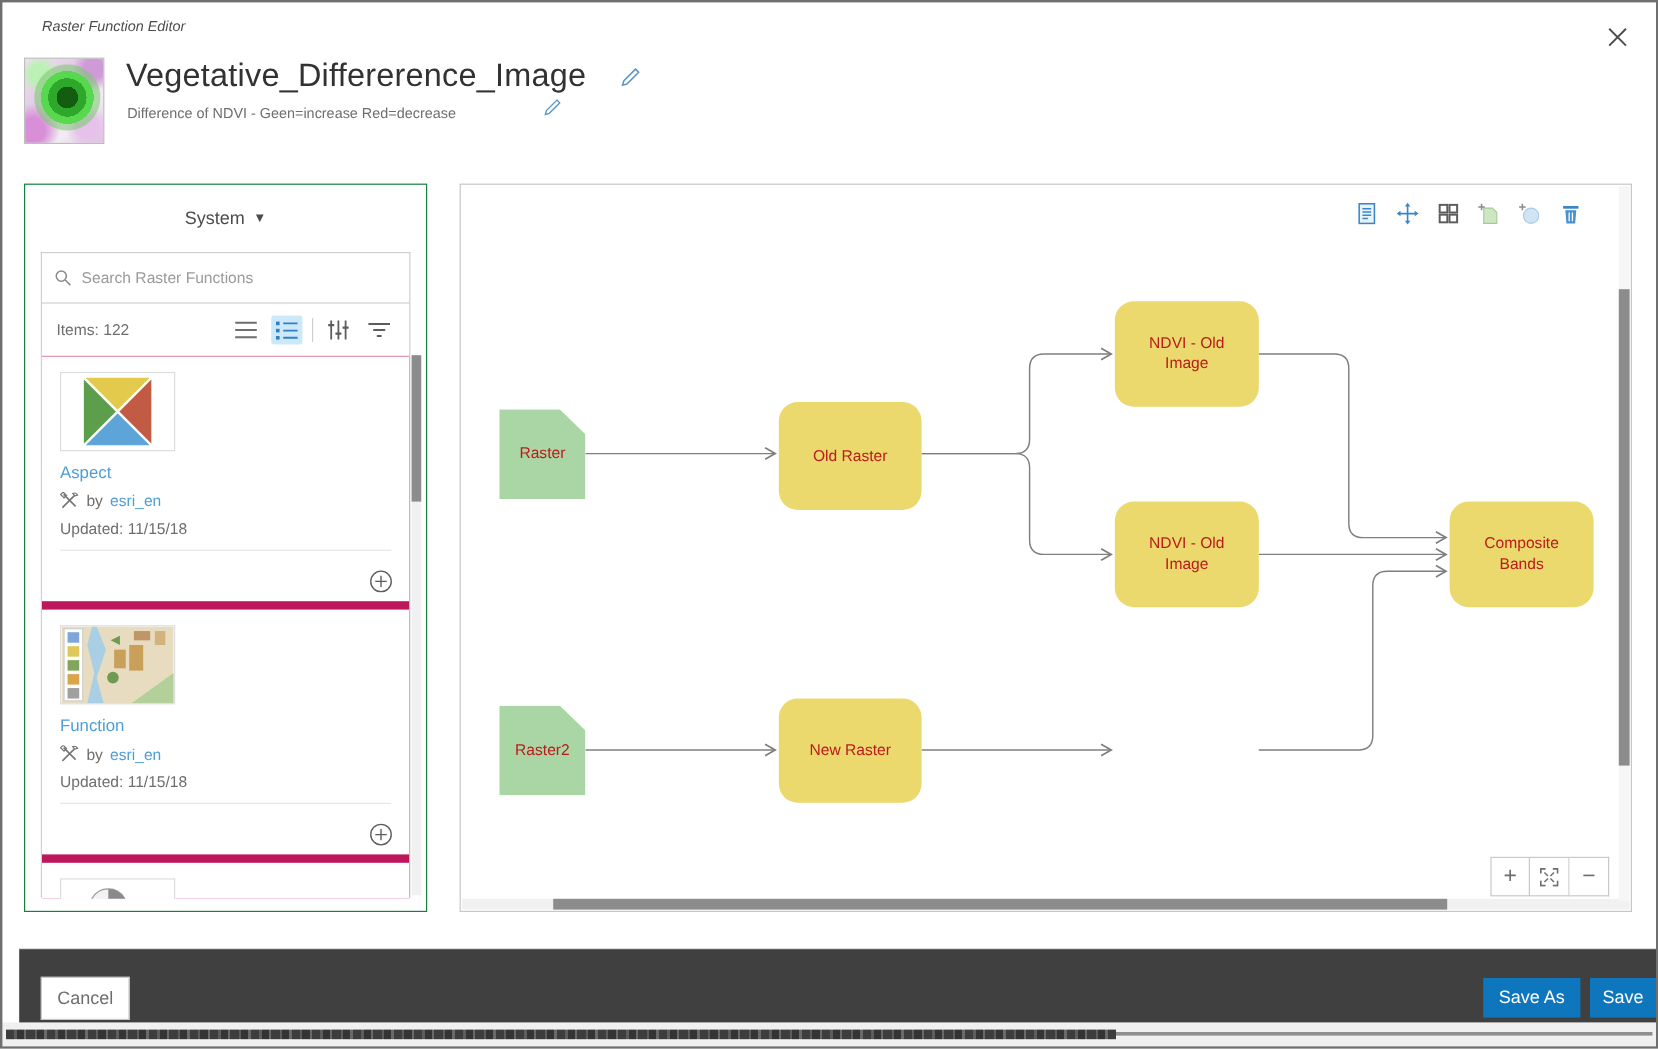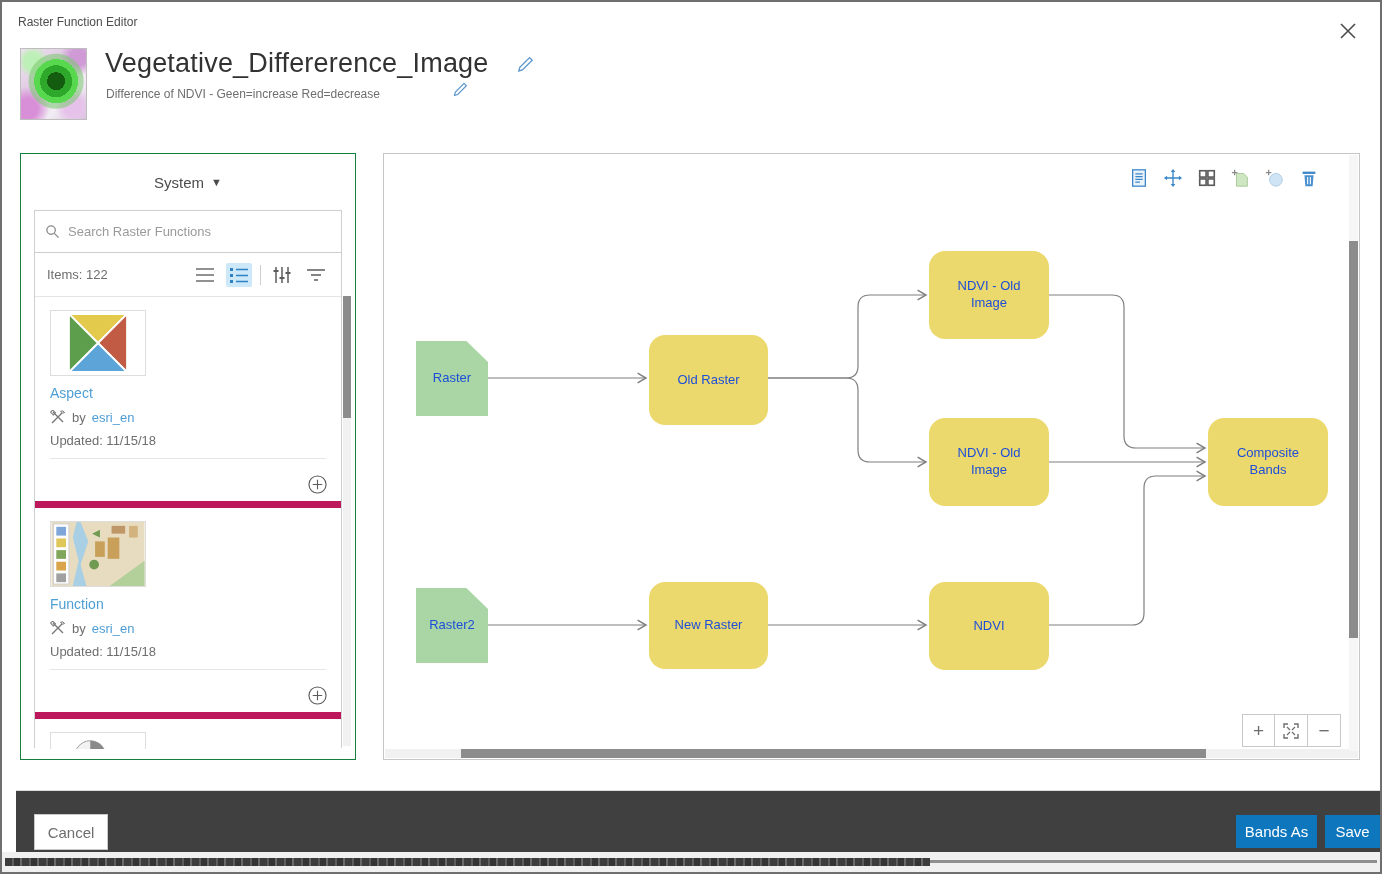--- a/index.html
+++ b/index.html
@@ -1,20 +1,20 @@
 <!DOCTYPE html>
 <html><head>
 <meta charset="utf-8">
 <style>
   * { margin:0; padding:0; box-sizing:border-box; }
   html,body { width:1382px; height:874px; font-family:"Liberation Sans", sans-serif; background:#fff; position:relative; overflow:hidden; }
   .frame { position:absolute; inset:0; border:2px solid #6f6f6f; pointer-events:none; z-index:50; }
 
   
-  .app-label { position:absolute; left:18px; top:15px; font-size:12px; color:#4c4c4c; }
+  .app-label { position:absolute; left:35px; top:15px; font-size:12px; color:#4c4c4c;font-style:italic; }
   .close-btn { position:absolute; left:1334px; top:17px; width:28px; height:28px; cursor:pointer; }
   .close-btn svg { width:28px; height:28px; }
   .thumb-main { position:absolute; left:20px; top:48px; width:67px; height:72px;
     background:
       radial-gradient(circle at 54% 46%, #145c10 0 9px, #2ea82a 9px 16px, #57d84e 16px 22px, rgba(120,200,110,.55) 22px 27px, transparent 28px),
       radial-gradient(circle at 10% 85%, #d88fd8 0 10px, transparent 22px),
       radial-gradient(circle at 88% 12%, #cf9ad6 0 8px, transparent 18px),
       radial-gradient(circle at 18% 18%, #bdf0b6 0 8px, transparent 16px),
       radial-gradient(circle at 80% 82%, #e6c2ea 0 9px, transparent 18px),
       linear-gradient(135deg, #efe3f0 0%, #dfc9e2 40%, #f2ecf4 70%, #d9c4dd 100%);
@@ -57,21 +57,21 @@
   .side-scroll-track { position:absolute; right:4px; top:142px; width:8px; height:450px; background:#f1f1f1; }
   .side-scroll-thumb { position:absolute; right:4px; top:142px; width:8px; height:122px; background:#8c8c8c; cursor:grab; }
 
   
   .canvas { position:absolute; left:383px; top:153px; width:977px; height:607px; border:1px solid #c6c6c6; background:#fff; }
   .ctoolbar { position:absolute; right:40px; top:13px; display:flex; gap:13px; }
   .ctoolbar .tbtn { width:21px; height:21px; display:flex; align-items:center; justify-content:center; cursor:pointer; }
   .ctoolbar svg { width:20px; height:20px; }
 
   .edges { position:absolute; left:0; top:0; width:977px; height:607px; }
-  .node { position:absolute; display:flex; align-items:center; justify-content:center; text-align:center; font-size:13px; color:#1d4ed8; line-height:1.3; }
+  .node { position:absolute; display:flex; align-items:center; justify-content:center; text-align:center; font-size:13px; color:#b91c1c; line-height:1.3; }
   .node-fn { background:#ecd96e; border-radius:16px; width:120px; height:88px; padding:0 14px; cursor:pointer; }
   .node-raster { background:#a9d6a4; width:72px; height:75px; cursor:pointer;
     clip-path:polygon(0 0, 70% 0, 100% 28%, 100% 100%, 0 100%); }
 
   .zoom-ctrls { position:absolute; right:18px; bottom:12px; display:flex; }
   .zbtn { width:33px; height:33px; background:#fff; border:1px solid #c9c9c9; display:flex; align-items:center; justify-content:center; font-size:19px; color:#6e6e6e; cursor:pointer; }
   .zbtn + .zbtn { border-left:none; }
   .zbtn svg { width:16px; height:16px; }
 
   .h-scroll-track { position:absolute; left:1px; bottom:1px; width:973px; height:9px; background:#f1f1f1; }
@@ -307,41 +307,40 @@
     </g>
   </svg>
 
   <div class="node node-raster" style="left:32px; top:187px;">Raster</div>
   <div class="node node-fn" style="left:265px; top:181px; width:119px; height:90px;">Old Raster</div>
   <div class="node node-fn" style="left:545px; top:97px;">NDVI - Old Image</div>
   <div class="node node-fn" style="left:545px; top:264px;">NDVI - Old Image</div>
   <div class="node node-fn" style="left:824px; top:264px;">Composite Bands</div>
   <div class="node node-raster" style="left:32px; top:434px;">Raster2</div>
   <div class="node node-fn" style="left:265px; top:428px; width:119px; height:87px;">New Raster</div>
-  <div class="node node-fn" style="left:545px; top:428px;">NDVI</div>
 
   <div class="zoom-ctrls">
     <div class="zbtn">+</div>
     <div class="zbtn">
       <svg viewBox="0 0 16 16">
         <path d="M1 5 V1 H5 M11 1 H15 V5 M15 11 V15 H11 M5 15 H1 V11" fill="none" stroke="#6e6e6e" stroke-width="1.4"></path>
         <path d="M4 4 L7 7 M12 4 L9 7 M12 12 L9 9 M4 12 L7 9" stroke="#6e6e6e" stroke-width="1.2"></path>
       </svg>
     </div>
     <div class="zbtn">−</div>
   </div>
 
   <div class="h-scroll-track"></div>
   <div class="h-scroll-thumb"></div>
   <div class="v-scroll-track"></div>
   <div class="v-scroll-thumb"></div>
 </div>
 
 <div class="footer">
   <button class="btn-cancel">Cancel</button>
-  <button class="btn-blue btn-saveas">Bands As</button>
+  <button class="btn-blue btn-saveas">Save As</button>
   <button class="btn-blue btn-save">Save</button>
 </div>
 
 <div class="below-dialog">
   <div class="page-behind-text"></div>
   <div class="page-behind-line"></div>
 </div>
 
 </body></html>

